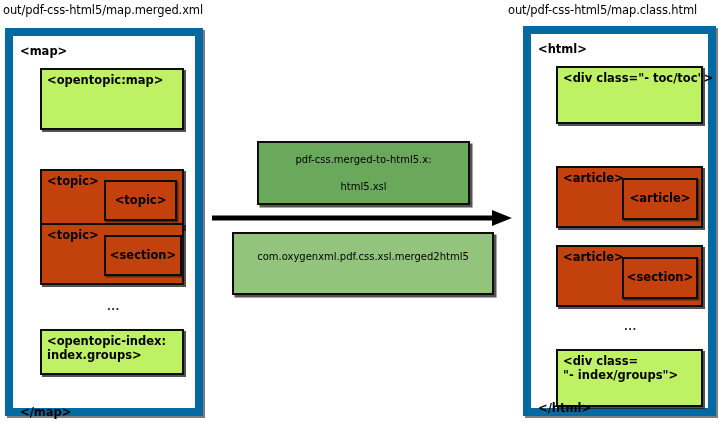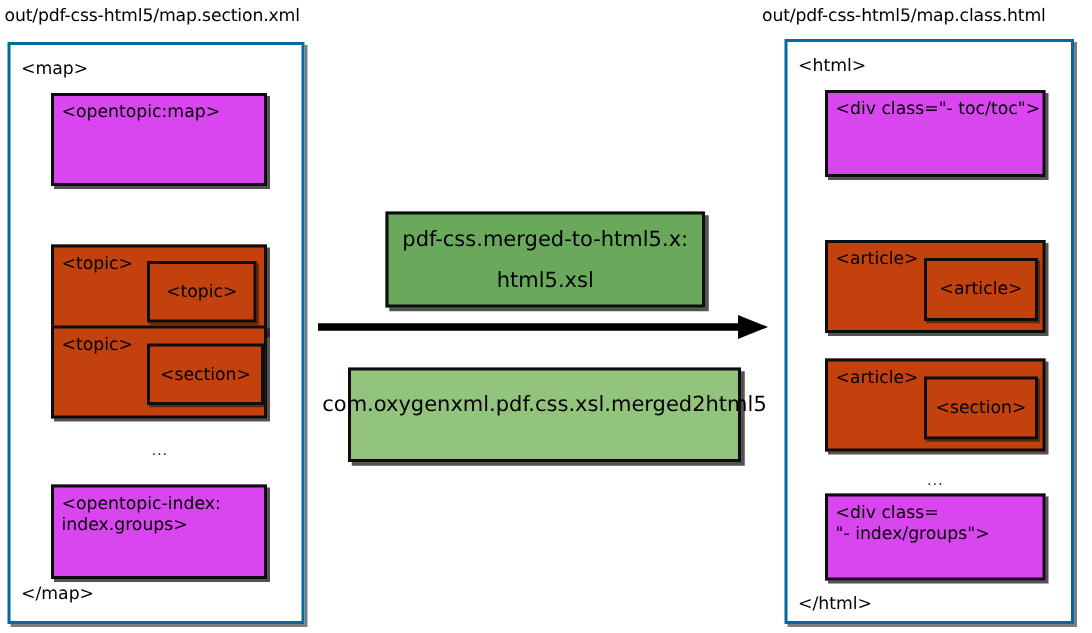--- a/index.html
+++ b/index.html
@@ -24,43 +24,44 @@
     color: #000;
     white-space: nowrap;
   }
   #caption-left  { left: 3px;  top: 3px; }
   #caption-right { left: 508px; top: 3px; }
 
   
   .panel {
     position: absolute;
     background: #ffffff;
-    border: 2px solid #0369a1;
+    border: 8px solid #0369a1;
     box-shadow: 2px 2px 0 0 rgba(20,20,20,0.55);
     box-sizing: border-box;
+    font-weight: bold;
   }
   #panel-left  { left: 5px;   top: 28px; width: 198px; height: 388px; }
   #panel-right { left: 523px; top: 26px; width: 193px; height: 390px; }
 
   
   .roottag {
     position: absolute;
     font-size: 11.5px;
     white-space: nowrap;
   }
 
   
   .box {
     position: absolute;
     box-sizing: border-box;
     border: 2.5px solid #0d0d0d;
     box-shadow: 2px 2px 0 0 rgba(25,25,25,0.75);
     background: #c2410c;
   }
-  .box.yellow { background: #d946ef; }
+  .box.yellow { background: #bef264; }
   .box.inner  {
     border-width: 2.5px;
     box-shadow: 1.5px 1.5px 0 0 rgba(25,25,25,0.6);
   }
 
   .box-label {
     position: absolute;
     font-size: 11.5px;
     line-height: 13.5px;
     white-space: pre;
@@ -87,47 +88,46 @@
   .xsl-box {
     position: absolute;
     box-sizing: border-box;
     border: 2.5px solid #0d0d0d;
     box-shadow: 2.5px 2.5px 0 0 rgba(25,25,25,0.75);
     display: flex;
     flex-direction: column;
     align-items: center;
     justify-content: center;
     text-align: center;
-    font-size: 14px;
+    font-size: 10px;
     line-height: 14px;
   }
   .xsl-box .line1 { margin-bottom: 13px; }
   #xsl-box-1 {
     left: 257px; top: 141px; width: 213px; height: 64px;
     background: #6aa85c;
   }
   #xsl-box-2 {
     left: 232px; top: 232px; width: 262px; height: 63px;
     background: #93c47d;
-    margin-top: 13px;
   }
 
   
   #arrow {
     position: absolute;
     left: 212px;
     top: 210px;
     width: 300px;
     height: 16px;
   }
 </style>
 </head>
 <body>
 
-<div class="caption" id="caption-left">out/pdf-css-html5/map.section.xml</div>
+<div class="caption" id="caption-left">out/pdf-css-html5/map.merged.xml</div>
 
 <div class="caption" id="caption-right">out/pdf-css-html5/map.class.html</div>
 
 <div class="panel" id="panel-left">
 
   <div class="roottag" style="left:7px; top:8px;">&lt;map&gt;</div>
 
   <div class="box yellow" style="left:27px; top:32px; width:144px; height:62px;">
     <div class="box-label lbl-tl">&lt;opentopic:map&gt;</div>
   </div>
@@ -141,26 +141,26 @@
 
   <div class="box" style="left:27px; top:187px; width:144px; height:62px;">
     <div class="box-label lbl-tl">&lt;topic&gt;</div>
     <div class="box inner" style="left:62px; top:10px; width:78px; height:41px;">
       <div class="box-label lbl-center">&lt;section&gt;</div>
     </div>
   </div>
 
   <div class="ellipsis" style="left:94px; top:266px;">...</div>
 
-  <div class="box yellow" style="left:27px; top:293px; width:144px; height:63px;">
+  <div class="box yellow" style="left:27px; top:293px; width:144px; height:46px;">
     <div class="box-label lbl-tl">&lt;opentopic-index:
 index.groups&gt;</div>
   </div>
 
-  <div class="roottag" style="left:7px; top:358px;">&lt;/map&gt;</div>
+  <div class="roottag" style="left:7px; top:369px;">&lt;/map&gt;</div>
 </div>
 
 <div class="panel" id="panel-right">
 
   <div class="roottag" style="left:7px; top:8px;">&lt;html&gt;</div>
 
   <div class="box yellow" style="left:25px; top:32px; width:147px; height:58px;">
     <div class="box-label lbl-tl">&lt;div class="- toc/toc"&gt;</div>
   </div>
 
@@ -173,21 +173,21 @@
 
   <div class="box" style="left:25px; top:211px; width:147px; height:62px;">
     <div class="box-label lbl-tl">&lt;article&gt;</div>
     <div class="box inner" style="left:64px; top:10px; width:76px; height:42px;">
       <div class="box-label lbl-center">&lt;section&gt;</div>
     </div>
   </div>
 
   <div class="ellipsis" style="left:93px; top:288px;">...</div>
 
-  <div class="box yellow" style="left:25px; top:301px; width:147px; height:58px;">
+  <div class="box yellow" style="left:25px; top:315px; width:147px; height:58px;">
     <div class="box-label lbl-tl">&lt;div class=
 "- index/groups"&gt;</div>
   </div>
 
   <div class="roottag" style="left:7px; top:367px;">&lt;/html&gt;</div>
 </div>
 
 <div class="xsl-box" id="xsl-box-1">
   <div class="line1">pdf-css.merged-to-html5.x:</div>
   <div class="line2">html5.xsl</div>

